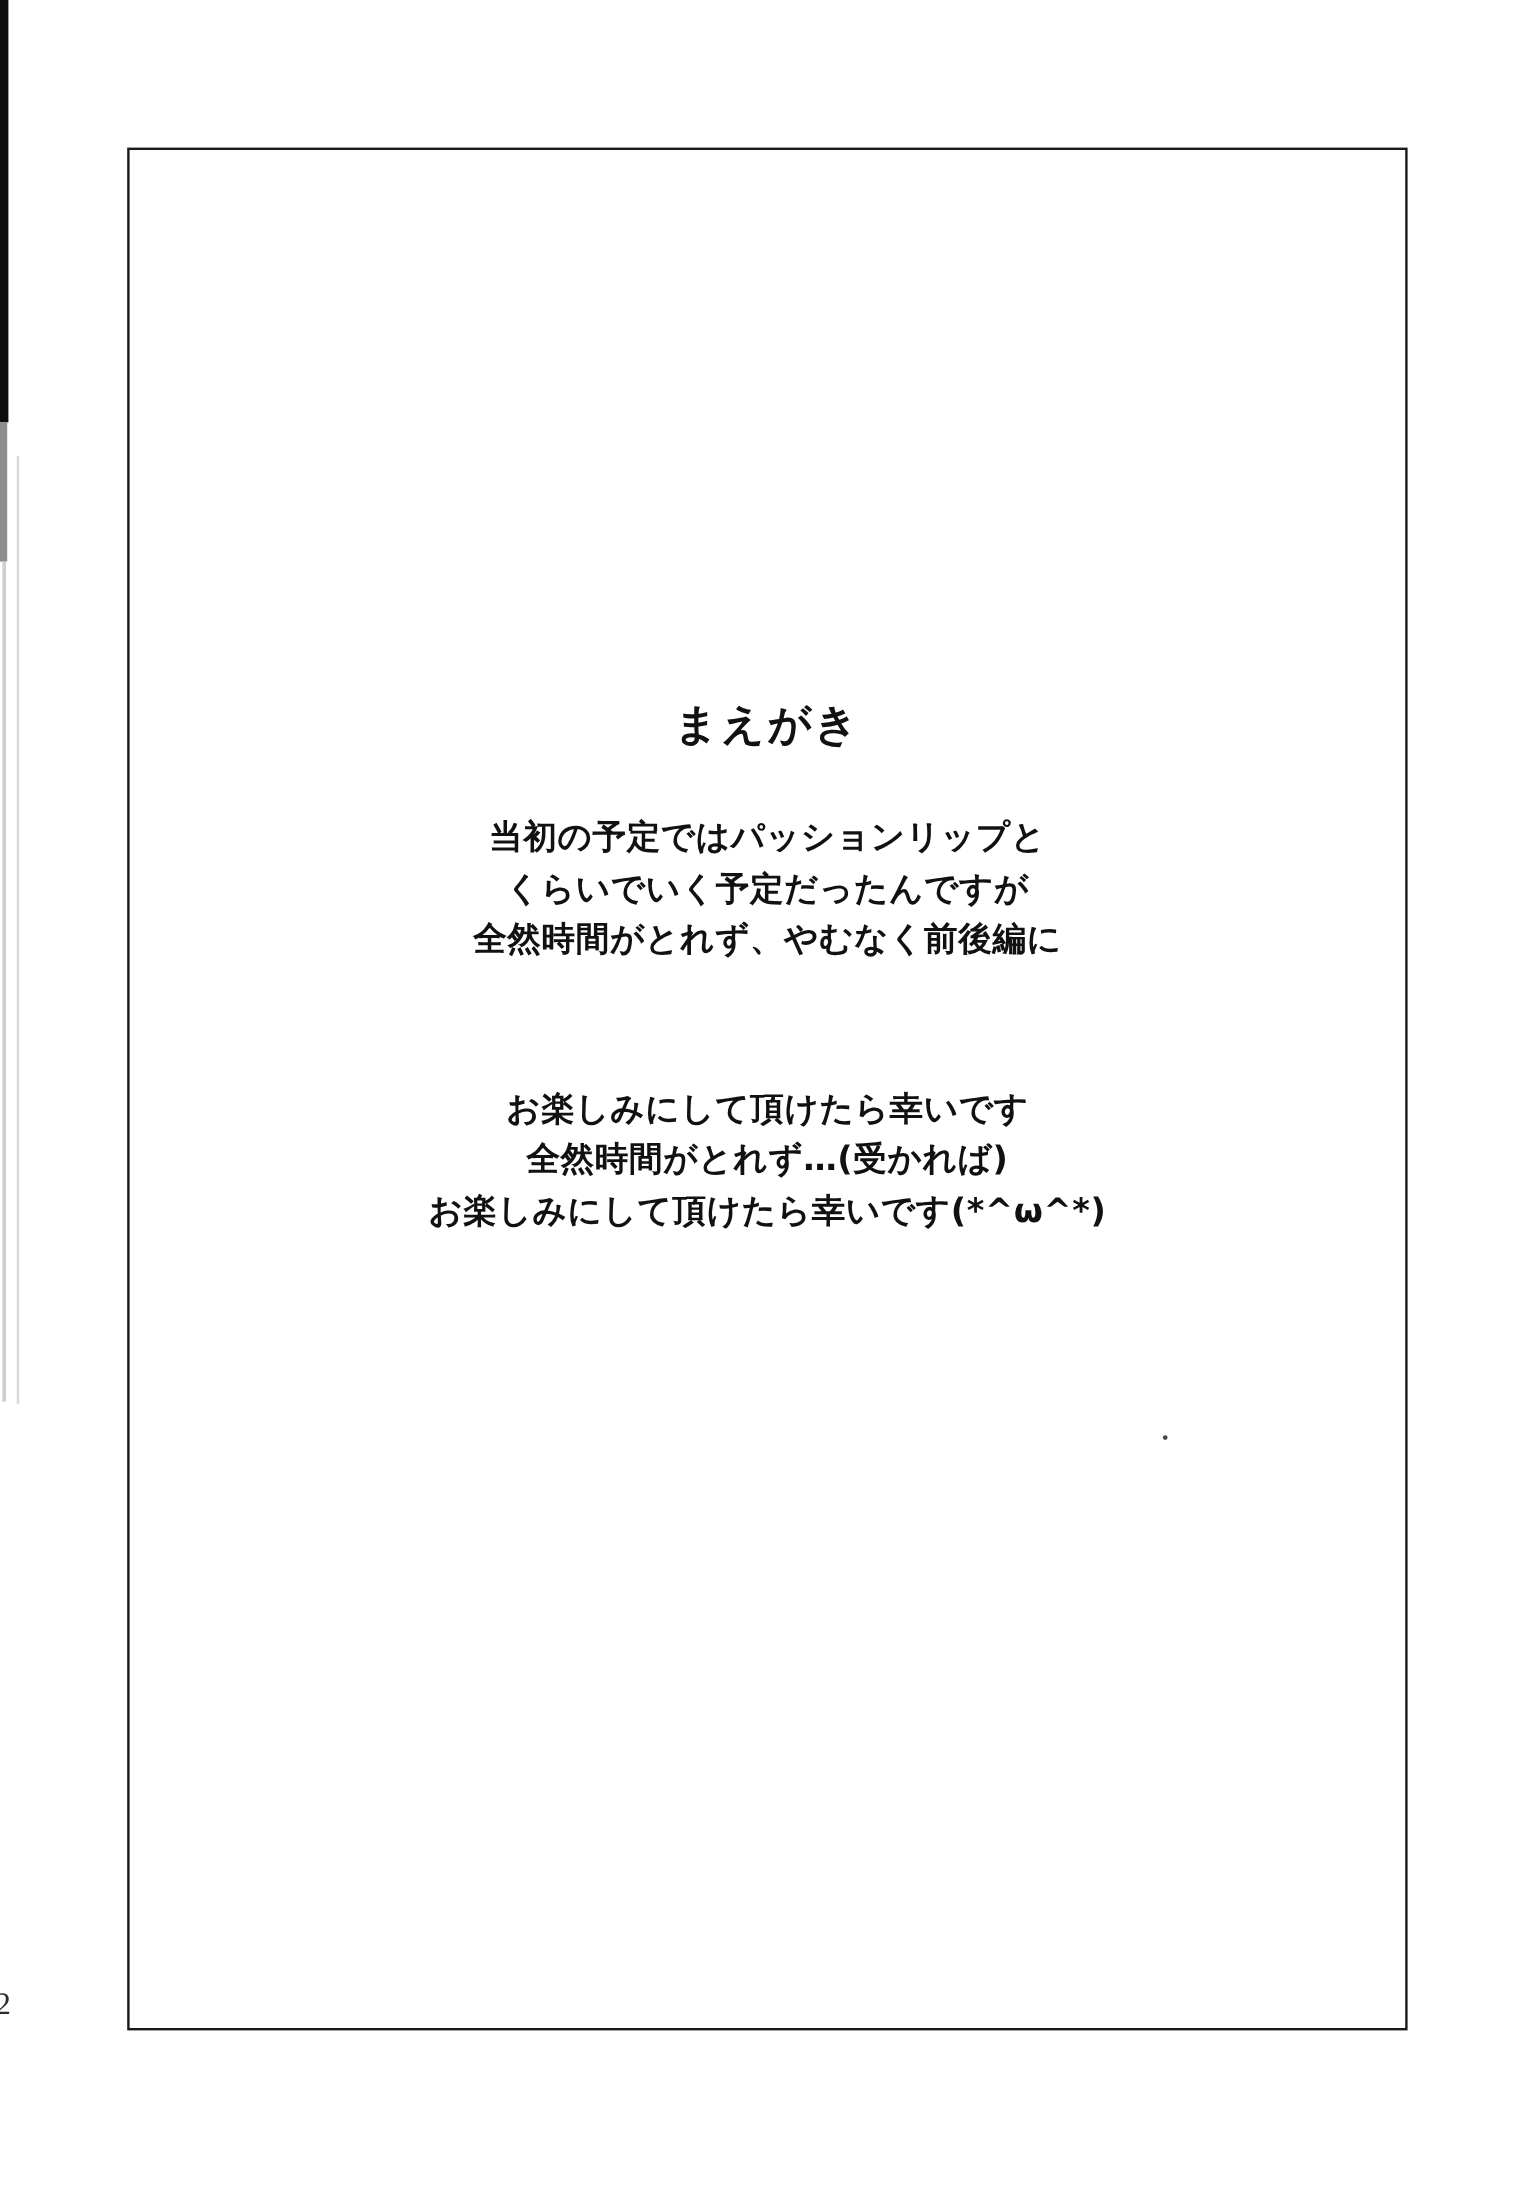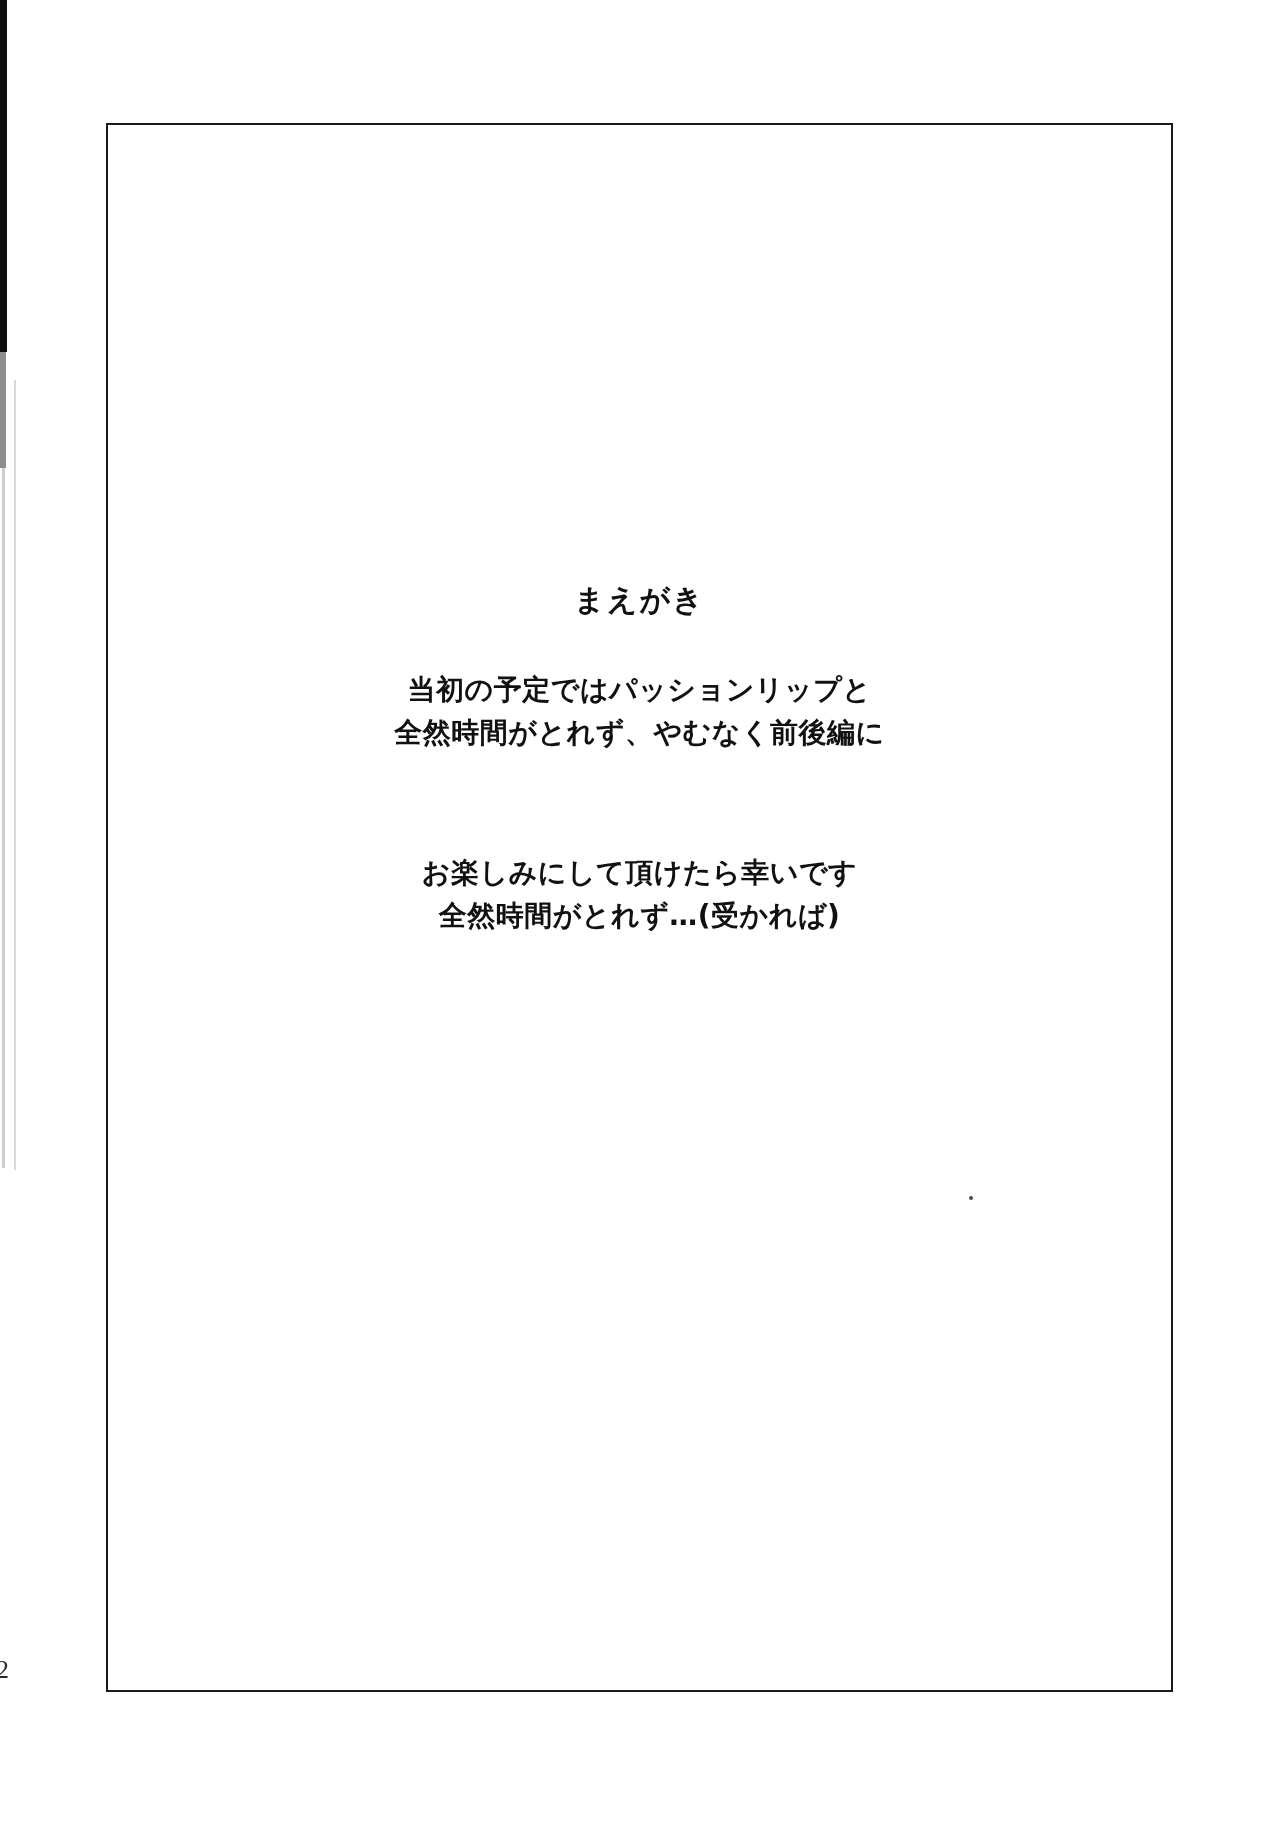--- a/index.html
+++ b/index.html
@@ -74,21 +74,21 @@
 
   .content {
     position: absolute;
     left: 0;
     right: 0;
     top: 455px;
     text-align: center;
   }
 
   .afterword-title {
-    font-size: 30px;
+    font-size: 36px;
     font-weight: bold;
     color: #111111;
     letter-spacing: 2px;
     margin-bottom: 44px;
     font-family: "DejaVu Sans", sans-serif;
   }
 
   .para {
     font-size: 28px;
     font-weight: bold;
@@ -129,28 +129,30 @@
   <div class="page-number">2</div>
 
   <div class="frame">
 
     <div class="content">
 
       <div class="afterword-title">まえがき</div>
 
       <div class="para">
         <span class="line">当初の予定ではパッションリップと</span>
+        <span class="line">くらいでいく予定だったんですが</span>
         <span class="line">全然時間がとれず、やむなく前後編に</span>
       </div>
 
       <div class="para-gap"></div>
 
       <div class="para">
         <span class="line">お楽しみにして頂けたら幸いです</span>
         <span class="line">全然時間がとれず…(受かれば)</span>
+        <span class="line">お楽しみにして頂けたら幸いです(*^ω^*)</span>
       </div>
 
     </div>
 
     <div class="speck"></div>
 
   </div>
 
 </div>
 

